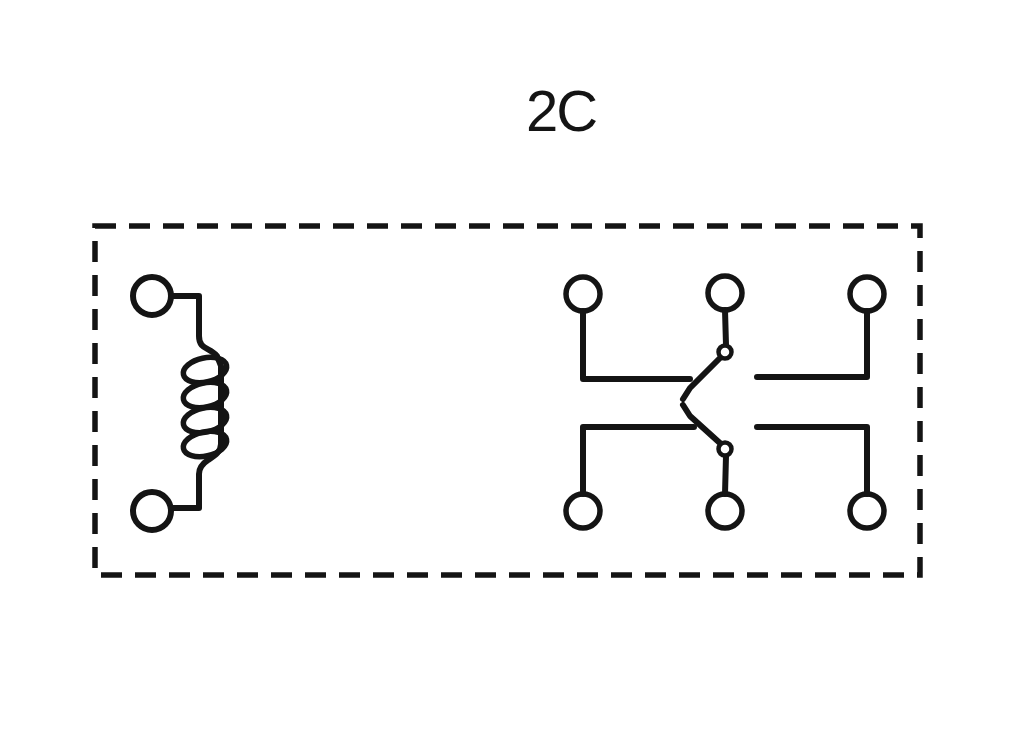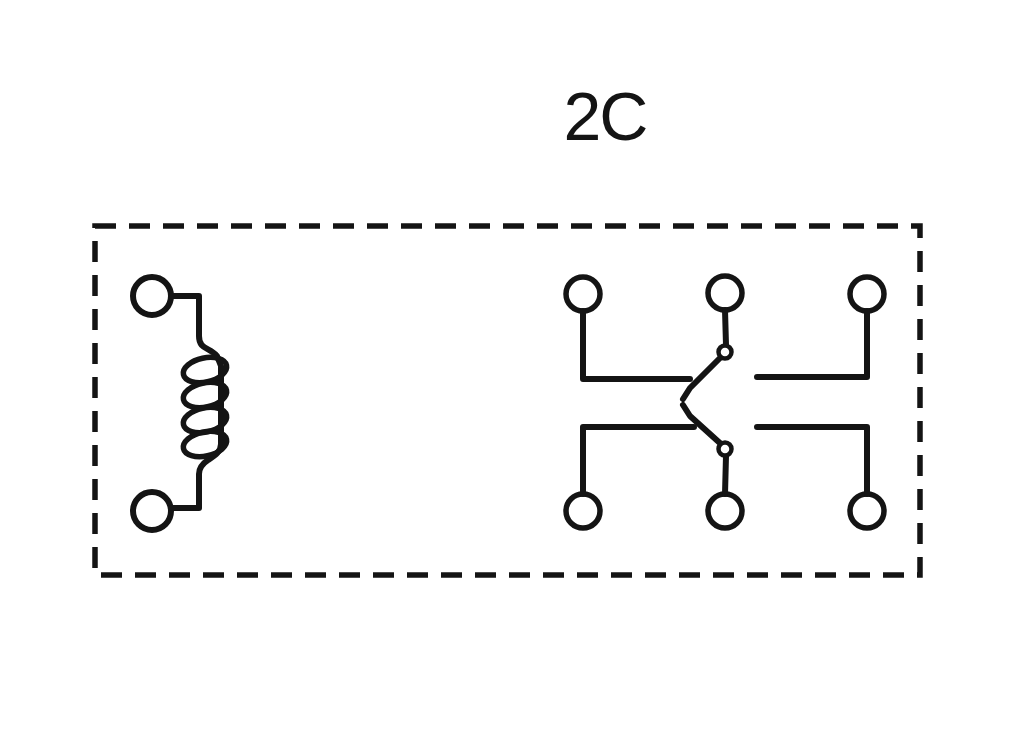--- a/index.html
+++ b/index.html
@@ -15,28 +15,27 @@
     position: relative;
     width: 1024px;
     height: 734px;
     background: #ffffff;
   }
   .diagram-label {
     position: absolute;
     left: 561px;
     top: 82px;
     transform: translateX(-50%);
-    font-size: 68px;
+    font-size: 58px;
     line-height: 1;
     font-weight: 400;
     letter-spacing: -2px;
     color: #141414;
     white-space: nowrap;
     user-select: none;
-    margin-left: 44px;
   }
   svg.schematic {
     position: absolute;
     left: 0;
     top: 0;
   }
   .wire {
     fill: none;
     stroke-width: 6;
     stroke-linecap: round;

